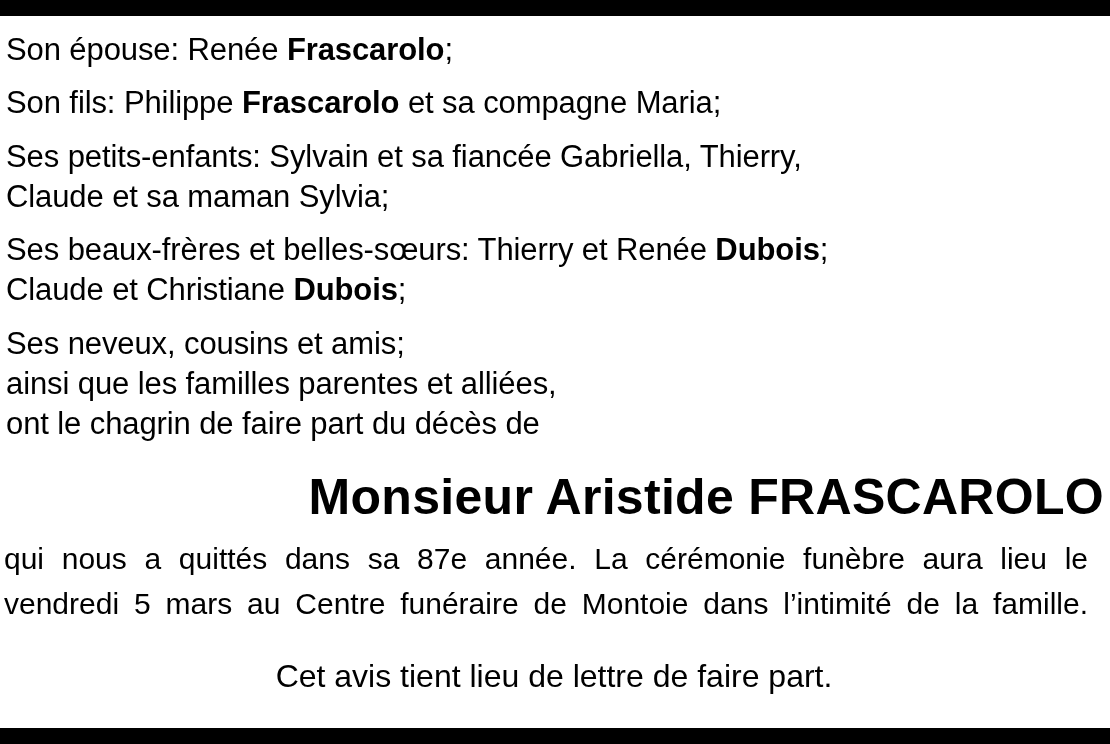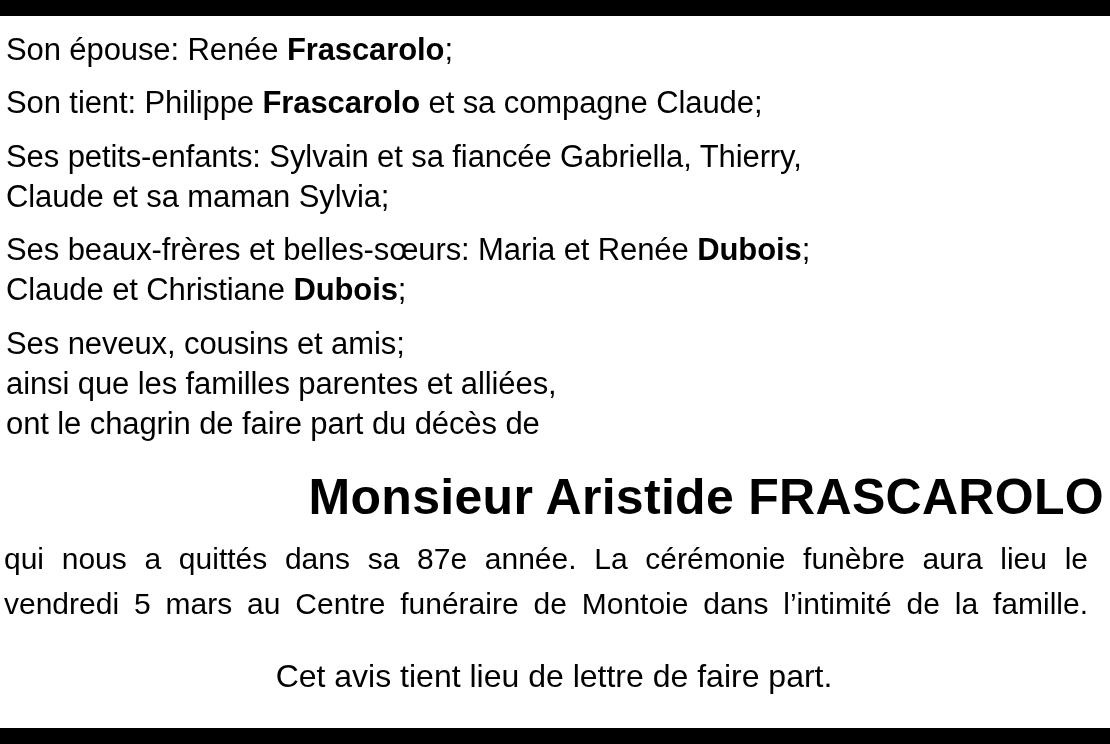--- a/index.html
+++ b/index.html
@@ -79,24 +79,24 @@
 </head>
 <body>
 
 <div class="notice">
 
   <div class="rule-top"></div>
 
   <div class="body-area">
 
     <p class="para"><span>Son épouse: Renée </span><span style="font-weight: 700;">Frascarolo</span><span>;</span></p>
-    <p class="para"><span>Son tient: Philippe </span><span style="font-weight: 700;">Frascarolo</span><span> et sa compagne Claude;</span></p>
+    <p class="para"><span>Son fils: Philippe </span><span style="font-weight: 700;">Frascarolo</span><span> et sa compagne Maria;</span></p>
     <p class="para"><span>Ses petits-enfants: Sylvain et sa fiancée Gabriella, Thierry,
 Claude et sa maman Sylvia;</span></p>
-    <p class="para"><span>Ses beaux-frères et belles-sœurs: Maria et Renée </span><span style="font-weight: 700;">Dubois</span><span>;
+    <p class="para"><span>Ses beaux-frères et belles-sœurs: Thierry et Renée </span><span style="font-weight: 700;">Dubois</span><span>;
 Claude et Christiane </span><span style="font-weight: 700;">Dubois</span><span>;</span></p>
     <p class="para"><span>Ses neveux, cousins et amis;
 ainsi que les familles parentes et alliées,
 ont le chagrin de faire part du décès de</span></p>
 
     <div class="deceased-name">Monsieur Aristide FRASCAROLO</div>
 
     <div class="justified">qui nous a quittés dans sa 87e année. La cérémonie funèbre aura lieu le</div>
     <div class="justified">vendredi 5 mars au Centre funéraire de Montoie dans l’intimité de la famille.</div>
 

